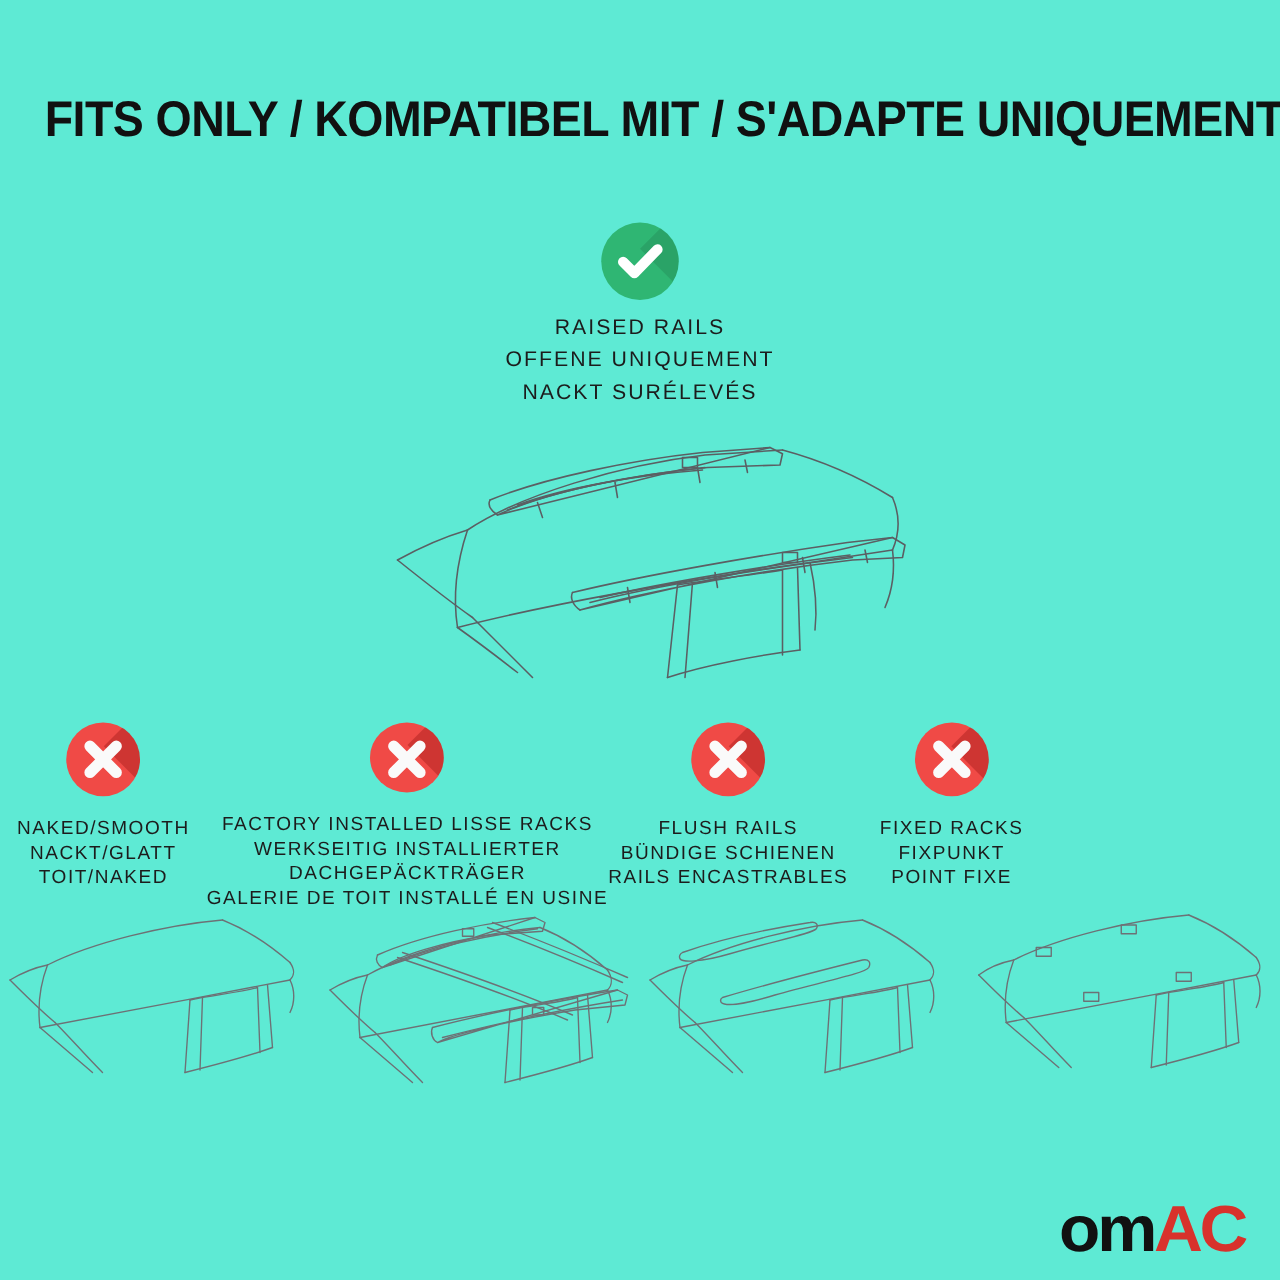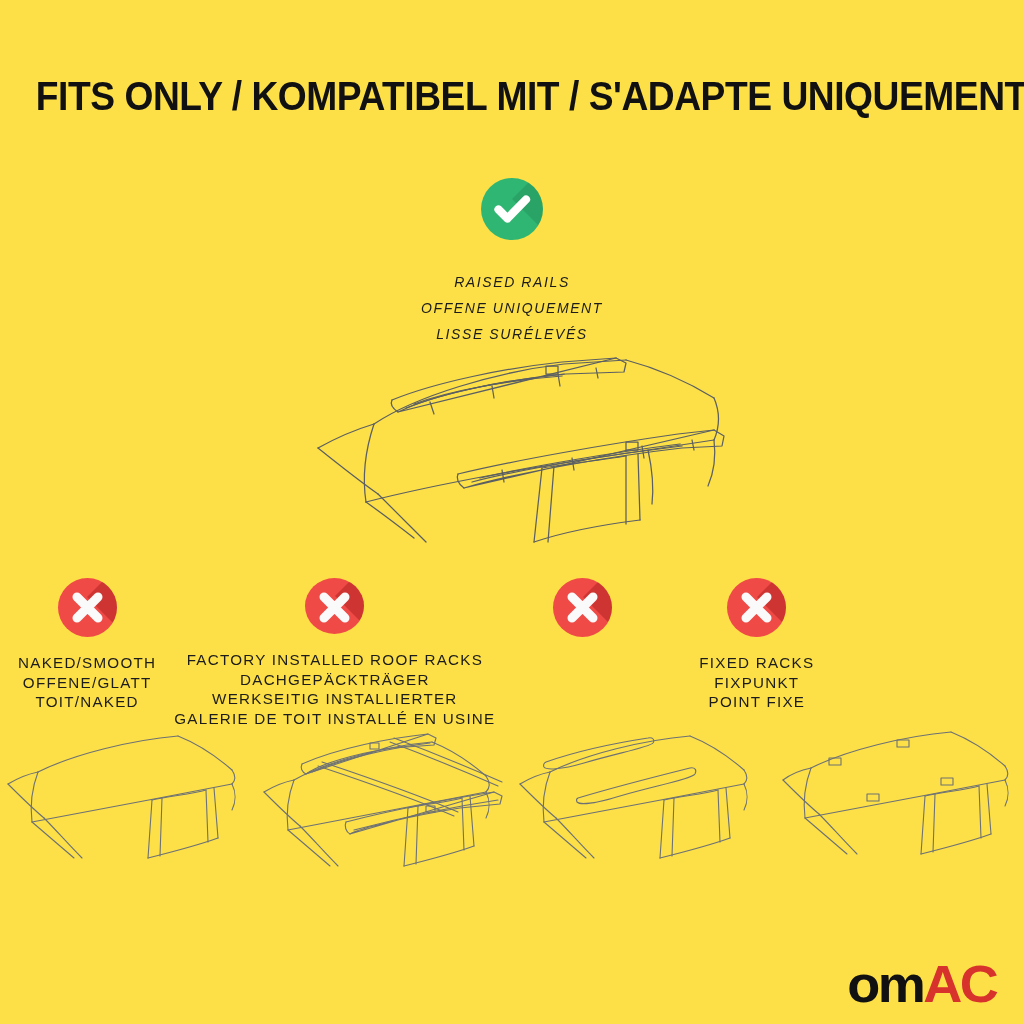--- a/index.html
+++ b/index.html
@@ -4,21 +4,21 @@
 <style>
   html, body {
     margin: 0;
     padding: 0;
     background: #ffffff;
   }
   #page {
     position: relative;
     width: 1024px;
     height: 1024px;
-    background: #fde047;
+    background: #5eead4;
     overflow: hidden;
     font-family: "Liberation Sans", sans-serif;
   }
 
   
   #title {
     position: absolute;
     left: 0;
     top: 74px;
     width: 1024px;
@@ -59,27 +59,26 @@
     top: 34%;
     width: 120%;
     height: 120%;
     background: rgba(0, 0, 0, 0.10);
     transform: rotate(-45deg);
     transform-origin: 0 0;
   }
   .badge svg { position: absolute; left: 0; top: 0; }
 
   .label-group {
-    margin-top: 29px;
-    font-size: 14px;
+    margin-top: 9px;
+    font-size: 17px;
     line-height: 26px;
     letter-spacing: 1.6px;
     color: #1c1c1c;
     font-weight: 400;
-    font-style: italic;
   }
   .label-group div { white-space: nowrap; }
 
   
   #hero-drawing {
     position: absolute;
     left: 296px;
     top: 352px;
     width: 440px;
     height: 205px;
@@ -173,21 +172,21 @@
   <div id="ok-block">
     <div class="badge ok">
       <div class="shade"></div>
       <svg width="62" height="62" viewBox="0 0 62 62">
         <path d="M17.5 31.5 L26.5 40.5 L45 21.5" fill="none" stroke="#ffffff" stroke-width="8.2" stroke-linecap="round" stroke-linejoin="round"></path>
       </svg>
     </div>
     <div class="label-group">
       <div>RAISED RAILS</div>
       <div>OFFENE UNIQUEMENT</div>
-      <div>LISSE SURÉLEVÉS</div>
+      <div>NACKT SURÉLEVÉS</div>
     </div>
   </div>
 
   <div id="hero-drawing">
     <svg width="440" height="205" viewBox="0 0 440 205" fill="none" stroke="#5b5f63" stroke-width="1.25" stroke-linecap="round" stroke-linejoin="round">
 
       <path d="M78 72 C120 44 200 20 268 12 L330 8"></path>
       <path d="M330 8 C360 16 392 30 418 46"></path>
       <path d="M78 72 C70 96 66 124 70 150"></path>
       <path d="M70 150 C140 132 250 112 352 98 L418 88"></path>
@@ -240,46 +239,51 @@
 
     <div class="bad-col">
       <div class="badge no">
         <div class="shade"></div>
         <svg width="59" height="59" viewBox="0 0 59 59">
           <path d="M19 19 L40 40 M40 19 L19 40" fill="none" stroke="#fafafa" stroke-width="9" stroke-linecap="round"></path>
         </svg>
       </div>
       <div class="bad-label">
         <div>NAKED/SMOOTH</div>
-        <div>OFFENE/GLATT</div>
+        <div>NACKT/GLATT</div>
         <div>TOIT/NAKED</div>
       </div>
     </div>
 
     <div class="bad-col">
       <div class="badge no">
         <div class="shade"></div>
         <svg width="59" height="59" viewBox="0 0 59 59">
           <path d="M19 19 L40 40 M40 19 L19 40" fill="none" stroke="#fafafa" stroke-width="9" stroke-linecap="round"></path>
         </svg>
       </div>
       <div class="bad-label">
-        <div>FACTORY INSTALLED ROOF RACKS</div>
+        <div>FACTORY INSTALLED LISSE RACKS</div>
+        <div>WERKSEITIG INSTALLIERTER</div>
         <div>DACHGEPÄCKTRÄGER</div>
-        <div>WERKSEITIG INSTALLIERTER</div>
         <div>GALERIE DE TOIT INSTALLÉ EN USINE</div>
       </div>
     </div>
 
     <div class="bad-col">
       <div class="badge no">
         <div class="shade"></div>
         <svg width="59" height="59" viewBox="0 0 59 59">
           <path d="M19 19 L40 40 M40 19 L19 40" fill="none" stroke="#fafafa" stroke-width="9" stroke-linecap="round"></path>
         </svg>
+      </div>
+      <div class="bad-label">
+        <div>FLUSH RAILS</div>
+        <div>BÜNDIGE SCHIENEN</div>
+        <div>RAILS ENCASTRABLES</div>
       </div>
     </div>
 
     <div class="bad-col">
       <div class="badge no">
         <div class="shade"></div>
         <svg width="59" height="59" viewBox="0 0 59 59">
           <path d="M19 19 L40 40 M40 19 L19 40" fill="none" stroke="#fafafa" stroke-width="9" stroke-linecap="round"></path>
         </svg>
       </div>

